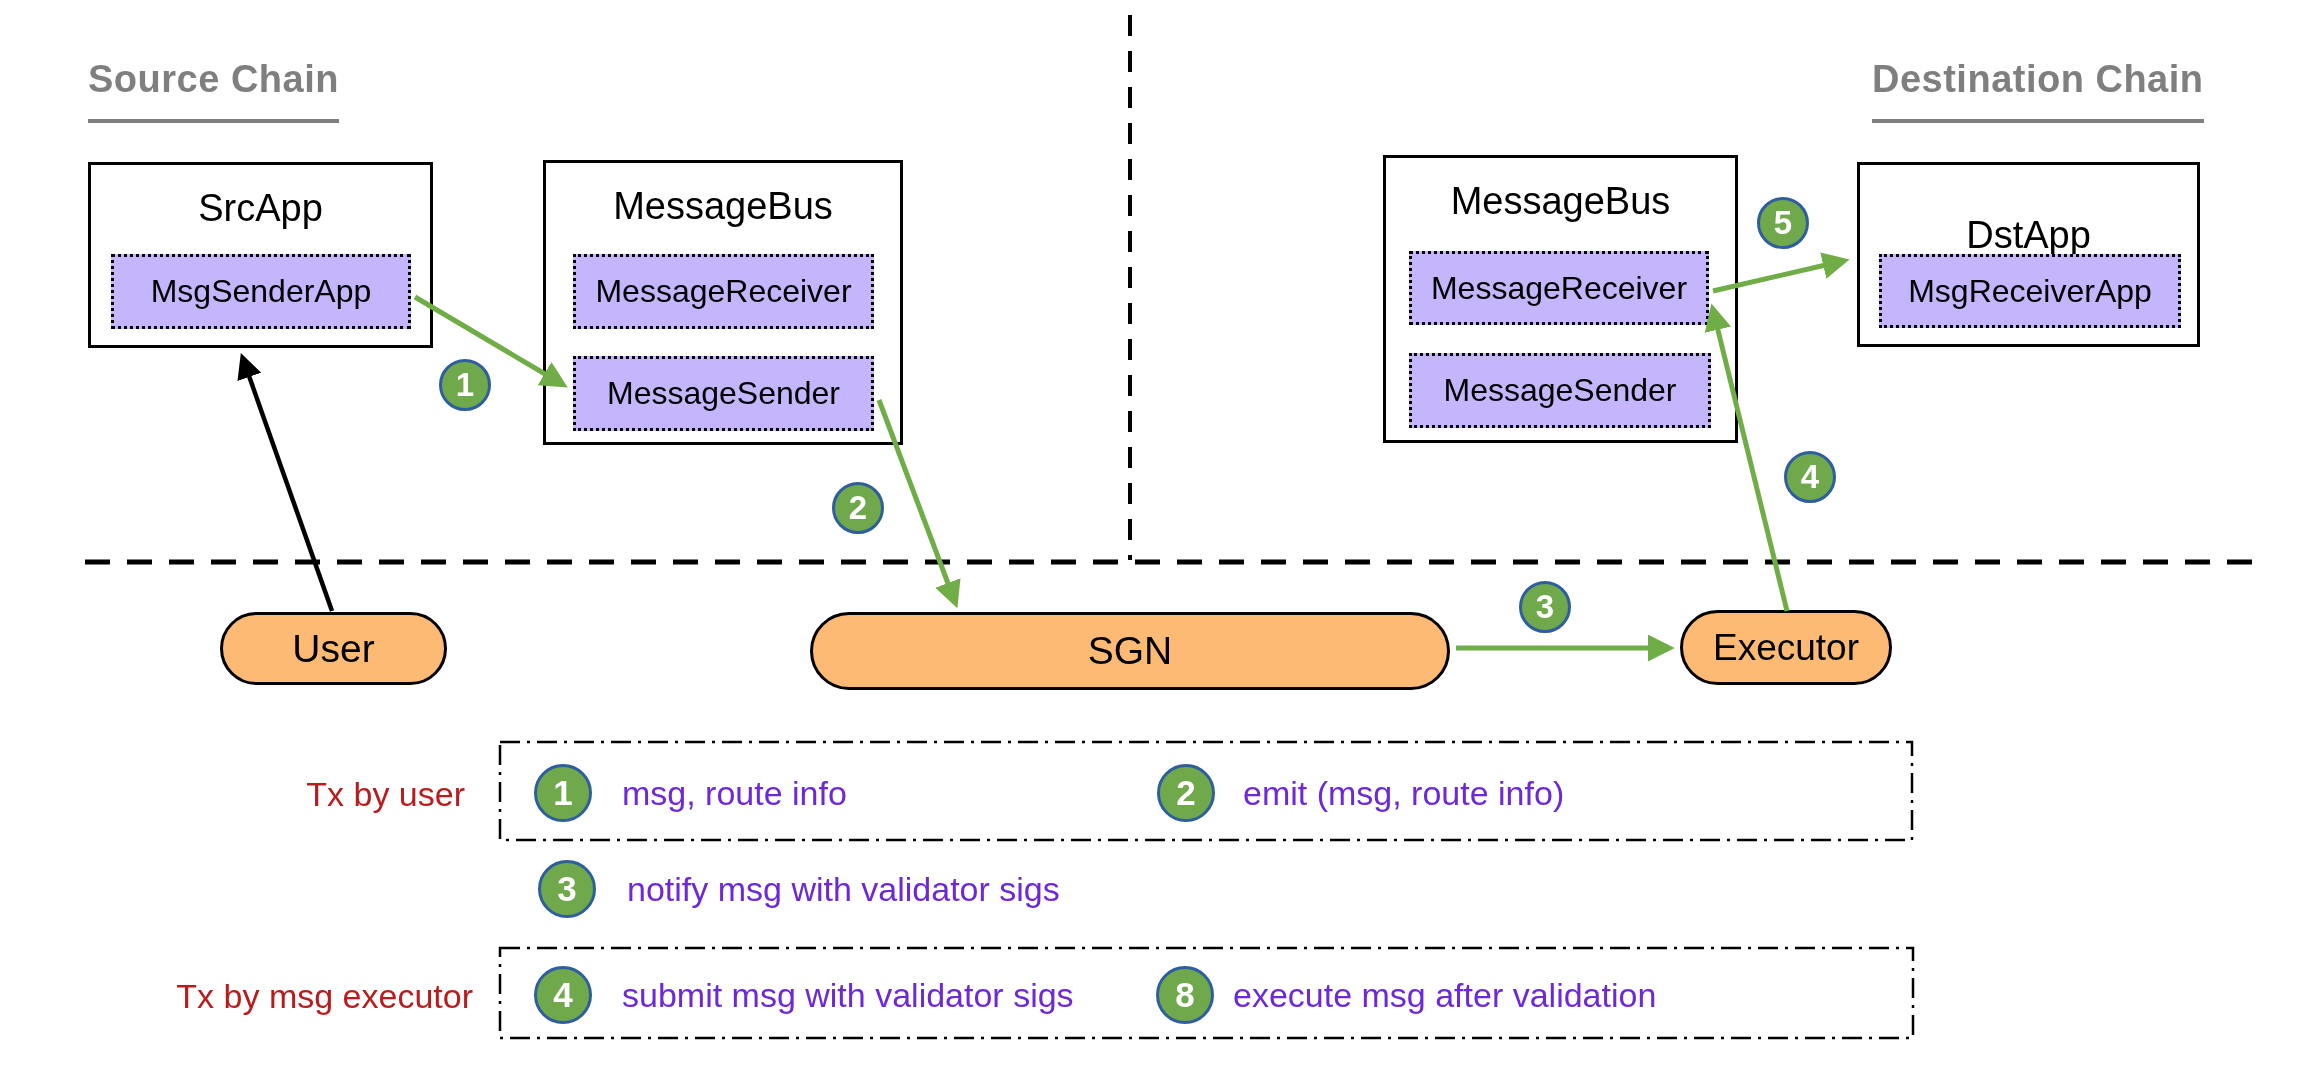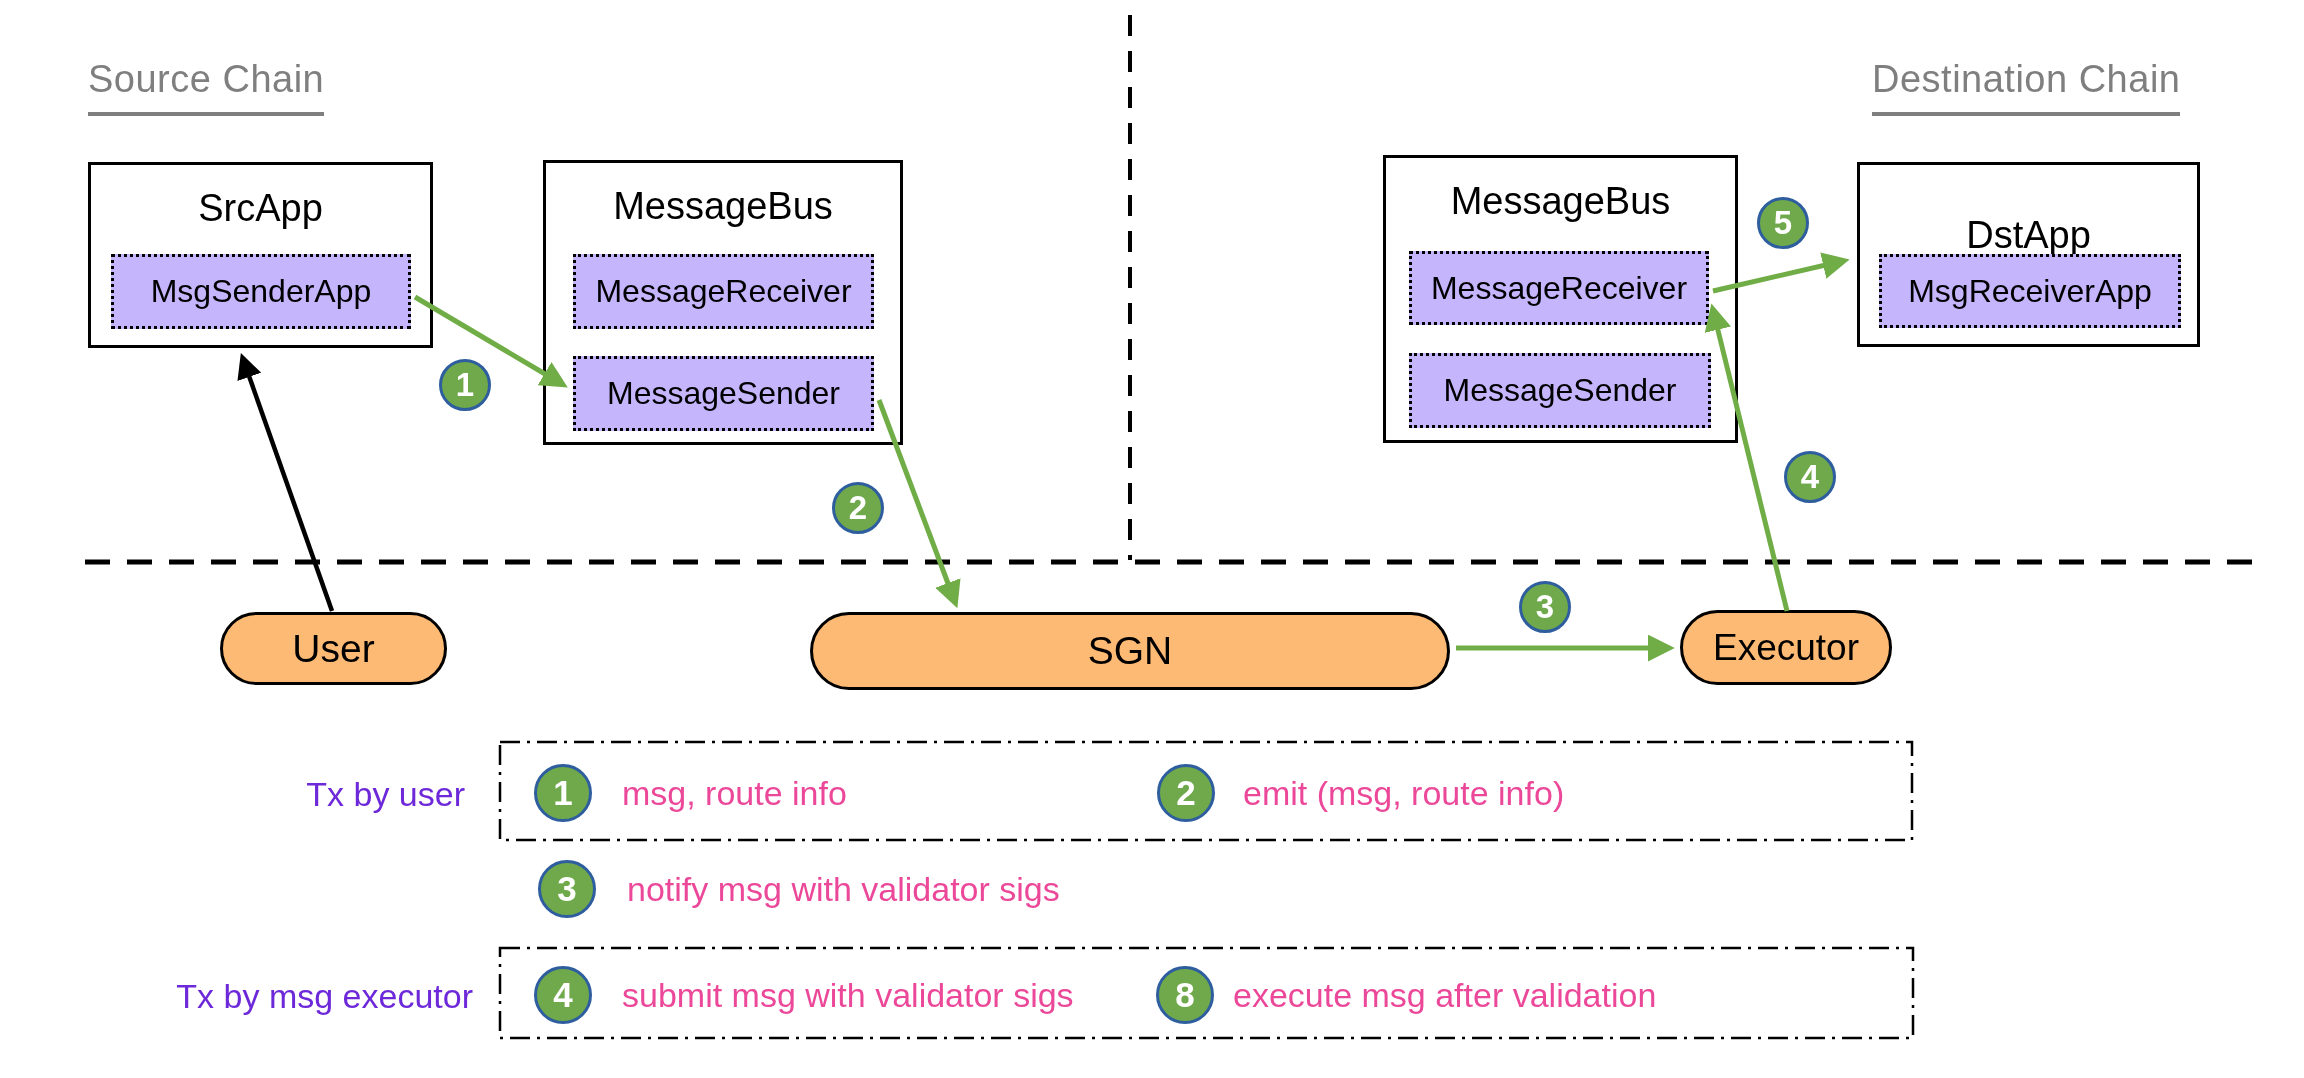--- a/index.html
+++ b/index.html
@@ -1,22 +1,22 @@
 <!DOCTYPE html>
 <html><head>
 <meta charset="utf-8">
 <style>
   html,body{margin:0;padding:0;background:#fff;}
   .canvas{
     position:relative;width:2304px;height:1078px;background:#ffffff;
     font-family:"Liberation Sans", sans-serif;color:#000;overflow:hidden;
   }
   .section-label{
-    position:absolute;font-size:38px;font-weight:normal;color:#7f7f7f;
-    border-bottom:4px solid #7f7f7f;padding-bottom:11px;letter-spacing:0.5px;
+    position:absolute;font-size:38px;font-weight:bold;color:#7f7f7f;
+    border-bottom:4px solid #7f7f7f;padding-bottom:18px;letter-spacing:0.5px;
   }
   .node-box{
     position:absolute;border:3px solid #000;background:#fff;box-sizing:border-box;
   }
   .node-title{
     position:absolute;left:0;right:0;text-align:center;font-size:38px;color:#000;
   }
   .dotted-box{
     position:absolute;border:3px dotted #000;background:#c4b5fd;box-sizing:border-box;
     display:flex;align-items:center;justify-content:center;font-size:32px;
@@ -26,24 +26,24 @@
     display:flex;align-items:center;justify-content:center;font-size:39px;
   }
   .badge{
     position:absolute;width:52px;height:52px;border-radius:50%;
     background:#6FA94B;border:3px solid #2E5E9E;box-sizing:border-box;
     display:flex;align-items:center;justify-content:center;
     color:#fff;font-size:33px;font-weight:bold;z-index:30;
   }
   .badge.lg{width:58px;height:58px;font-size:35px;}
   .legend-label{
-    position:absolute;font-size:34px;text-align:right;color:#6d28d9;
+    position:absolute;font-size:34px;text-align:right;color:#b91c1c;
   }
   .legend-text{
-    position:absolute;font-size:34px;color:#ec4899;white-space:nowrap;
+    position:absolute;font-size:34px;color:#6d28d9;white-space:nowrap;
   }
   svg.overlay{
     position:absolute;left:0;top:0;z-index:20;pointer-events:none;
   }
   .layer-boxes{position:absolute;left:0;top:0;z-index:10;width:100%;height:100%;}
 </style>
 </head>
 <body>
 
 <div class="canvas">

